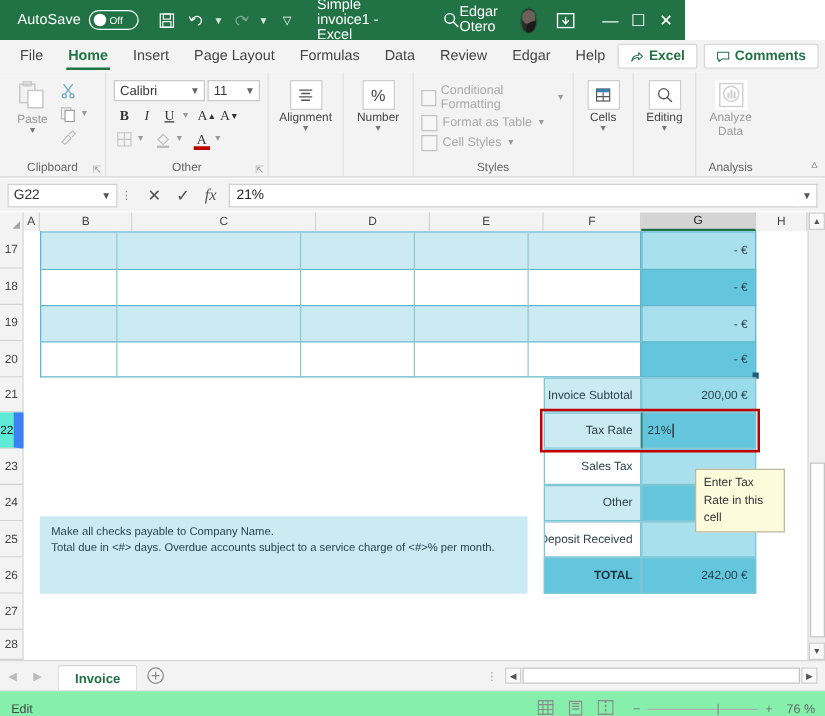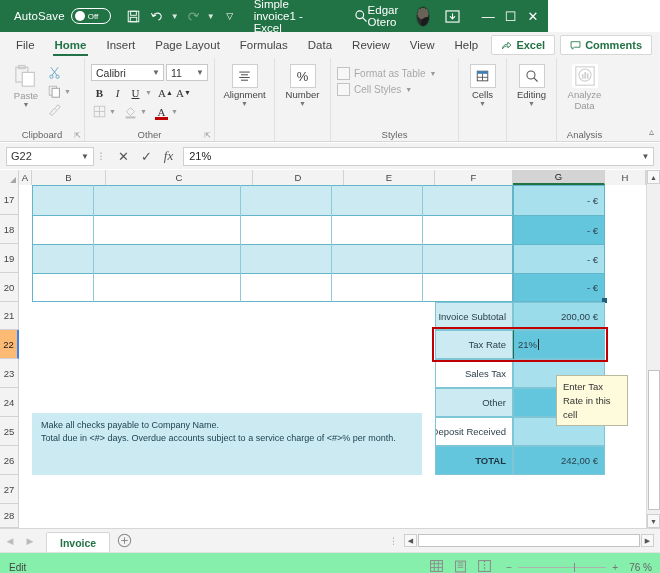--- a/index.html
+++ b/index.html
@@ -143,21 +143,21 @@
   .corner:after {
     content: ""; position: absolute; right: 2px; bottom: 2px;
     border-left: 6px solid transparent; border-bottom: 6px solid #a6a6a6;
   }
   .rowhdr { position: absolute; left: 0; top: 15px; width: 19px; background: #f3f3f3; }
   .rh-cell {
     position: absolute; left: 0; width: 19px; display: flex; align-items: center; justify-content: center;
     font-size: 9.5px; color: #444; background: #f3f3f3; border-bottom: 1px solid #d2d2d2;
     border-right: 1px solid #d2d2d2;
   }
-  .rh-cell.sel { background: #fdba74; color: #1a1a1a; border-right: 2px solid #3b82f6; }
+  .rh-cell.sel { background: #5eead4; color: #1a1a1a; border-right: 8px solid #3b82f6; }
   .sheet { position: absolute; left: 19px; top: 15px; right: 0; bottom: 0; background: #fff; overflow: hidden; }
   .cell {
     position: absolute; display: flex; align-items: center; font-size: 9.5px; color: #2b3f4a;
     overflow: hidden; white-space: nowrap;
   }
   .cell.r { justify-content: flex-end; padding-right: 6px; }
   .cell.l { justify-content: flex-start; padding-left: 7px; }
   .cell.b { font-weight: bold; color: #1d3540; }
   .notecell {
     position: absolute; font-size: 9px; color: #1f4352; padding: 6px 0 0 9px; line-height: 1.45;
@@ -275,21 +275,21 @@
   </div>
 
   <div class="tabsrow">
     <span class="mtab first">File</span>
     <span class="mtab active">Home</span>
     <span class="mtab">Insert</span>
     <span class="mtab">Page Layout</span>
     <span class="mtab">Formulas</span>
     <span class="mtab">Data</span>
     <span class="mtab">Review</span>
-    <span class="mtab">View</span>
+    <span class="mtab">Edgar</span>
     <span class="mtab">Help</span>
     <span class="spacer2"></span>
     <span class="pillbtn">
       <svg width="11" height="11" viewBox="0 0 16 16">
           <path d="M2 13 C 2.5 8 6 6 10 6 L10 3.2 L14.5 7.4 L10 11.4 L10 8.6 C6.6 8.6 3.6 10 2 13 Z" fill="none" stroke="#217346" stroke-width="1.2" stroke-linejoin="round"></path>
         </svg>
       <span>Excel</span>
     </span>
     <span class="pillbtn cmt">
       <svg width="11" height="11" viewBox="0 0 16 16">
@@ -415,20 +415,25 @@
           <span class="lbl">Number</span>
           <span class="dn">▼</span>
         </div>
       </div>
 
     </div>
 
     <div class="rgroup" style="width:128px">
       <div class="gbody">
         <div class="styles-col">
+          <div class="stylerow">
+            <span class="stylebox"></span>
+            <span>Conditional Formatting</span>
+            <span class="cv">▼</span>
+          </div>
           <div class="stylerow">
             <span class="stylebox"></span>
             <span>Format as Table</span>
             <span class="cv">▼</span>
           </div>
           <div class="stylerow">
             <span class="stylebox"></span>
             <span>Cell Styles</span>
             <span class="cv">▼</span>
           </div>

